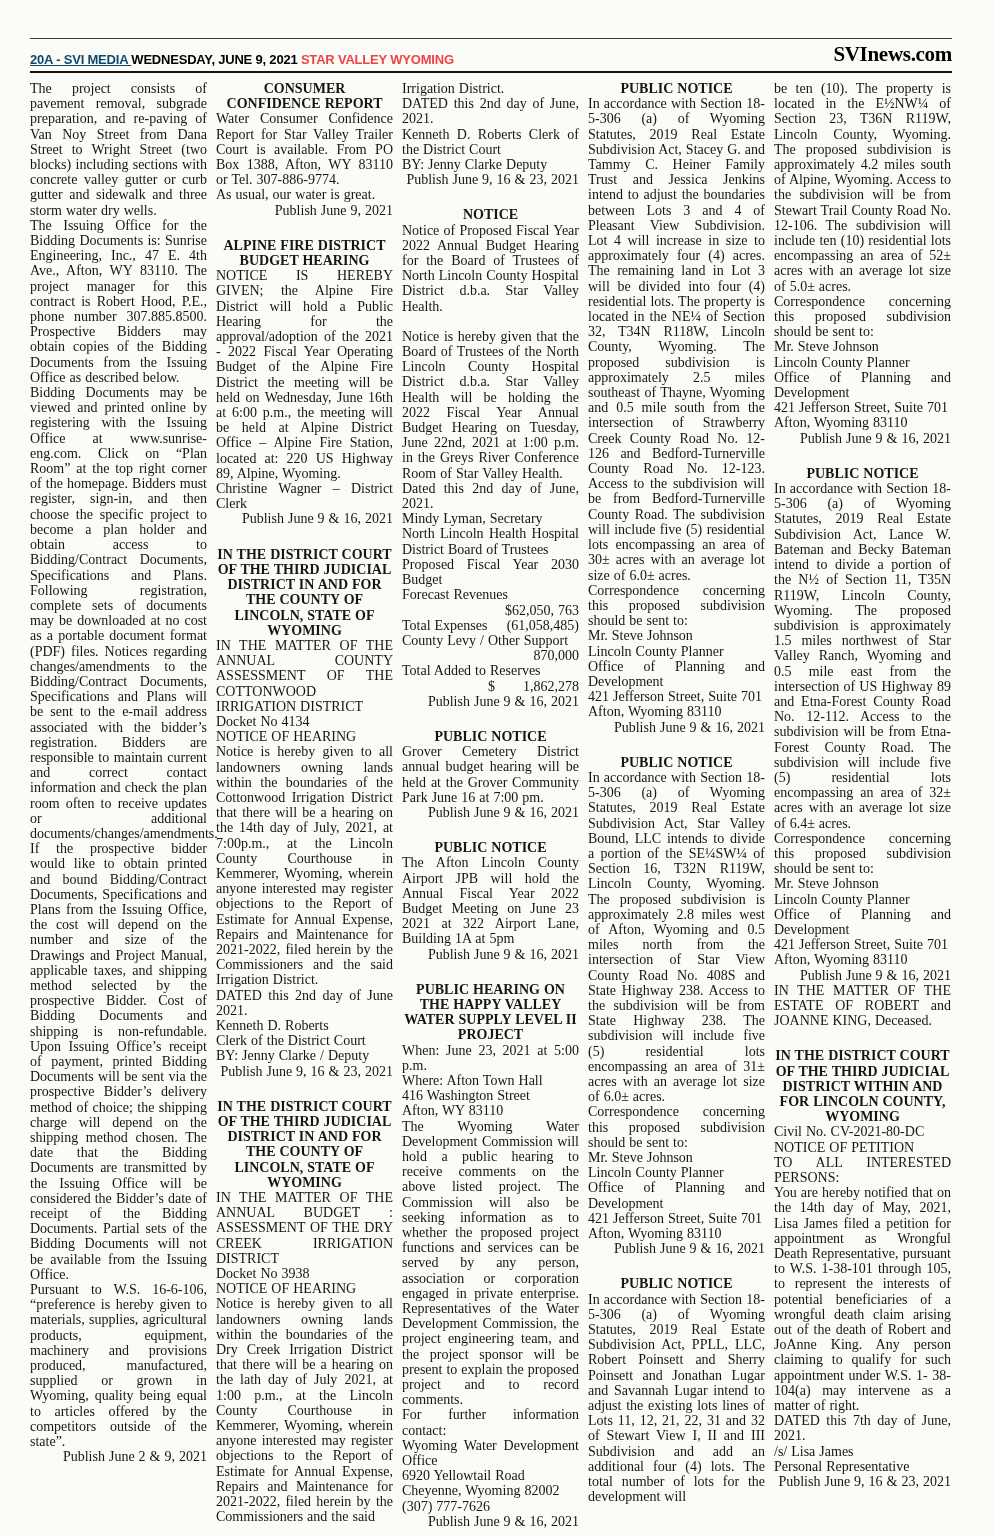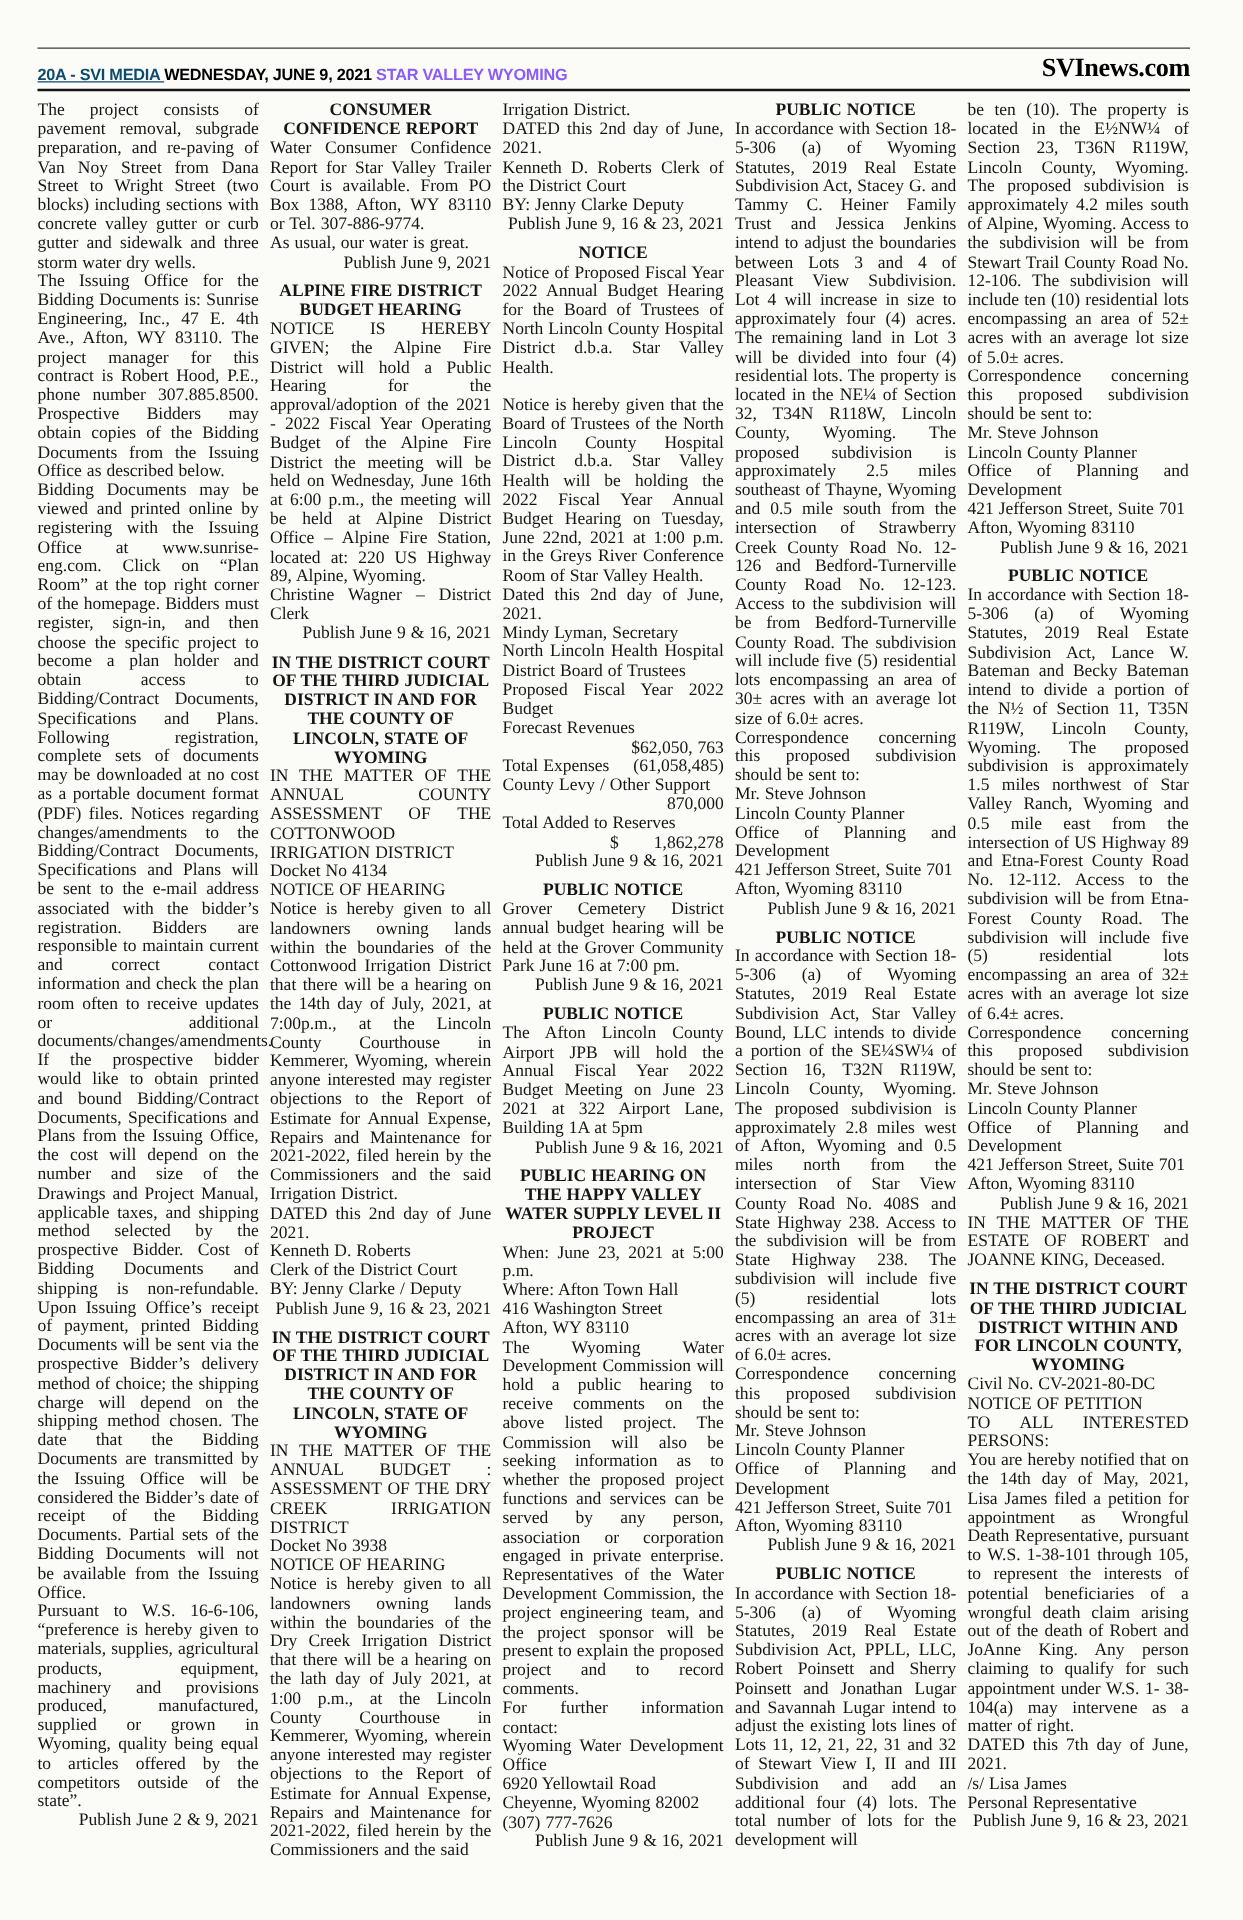--- a/index.html
+++ b/index.html
@@ -14,38 +14,38 @@
   .masthead {
     display:flex; justify-content:space-between; align-items:flex-end;
     border-top:1px solid #3a3a3a;
     border-bottom:2px solid #141414;
     padding:3px 0 4px 0;
     font-family:"Liberation Sans", sans-serif;
   }
   .mh-left { font-size:13px; font-weight:bold; letter-spacing:-0.2px; white-space:nowrap; }
   .mh-media { color:#0c4a6e;text-decoration:underline; }
   .mh-date  { color:#000; }
-  .mh-loc   { color:#8b5cf6; }
+  .mh-loc   { color:#ef4444; }
   .mh-site  {
     font-family:"Liberation Serif", serif;
     font-weight:bold; font-size:21px; letter-spacing:-0.3px; color:#000;
   }
   .columns {
     display:flex; gap:9px; margin-top:8px;
     height:1450px; overflow:hidden;
   }
   .col {
     flex:0 0 177px; width:177px;
     font-size:14px; line-height:15.2px;
     text-align:justify;
     word-spacing:0.5px;
   }
   .blk { margin:0; }
   .blk-p   { text-align:justify; }
-  .blk-h   { font-weight:bold; text-align:center; margin-top:8px; }
+  .blk-h   { font-weight:bold; text-align:center; margin-top:20px; }
   .col > .blk:first-child { margin-top:0; }
   .blk-pub { font-weight:normal; text-align:right; }
   .blk-right { text-align:right; }
   .blk-split { display:flex; justify-content:space-between; }
   .blk-sp  { height:15px; }
 </style>
 </head>
 <body>
 
 <div class="page">
@@ -95,21 +95,21 @@
         <div class="blk blk-p">Kenneth D. Roberts Clerk of the District Court</div>
         <div class="blk blk-p">BY: Jenny Clarke Deputy</div>
         <div class="blk blk-pub">Publish June 9, 16 &amp; 23, 2021</div>
         <div class="blk blk-h">NOTICE</div>
         <div class="blk blk-p">Notice of Proposed Fiscal Year 2022 Annual Budget Hearing for the Board of Trustees of North Lincoln County Hospital District d.b.a. Star Valley Health.</div>
         <div class="blk blk-sp"></div>
         <div class="blk blk-p">Notice is hereby given that the Board of Trustees of the North Lincoln County Hospital District d.b.a. Star Valley Health will be holding the 2022 Fiscal Year Annual Budget Hearing on Tuesday, June 22nd, 2021 at 1:00 p.m. in the Greys River Conference Room of Star Valley Health.</div>
         <div class="blk blk-p">Dated this 2nd day of June, 2021.</div>
         <div class="blk blk-p">Mindy Lyman, Secretary</div>
         <div class="blk blk-p">North Lincoln Health Hospital District Board of Trustees</div>
-        <div class="blk blk-p">Proposed Fiscal Year 2022 Budget</div>
+        <div class="blk blk-p">Proposed Fiscal Year 2030 Budget</div>
         <div class="blk blk-p">Forecast Revenues</div>
         <div class="blk blk-right">$62,050, 763</div>
         <div class="blk blk-split">
           <span>Total Expenses</span>
           <span>(61,058,485)</span>
         </div>
         <div class="blk blk-p">County Levy / Other Support</div>
         <div class="blk blk-right">870,000</div>
         <div class="blk blk-p">Total Added to Reserves</div>
         <div class="blk blk-right">$&nbsp;&nbsp;&nbsp;&nbsp;&nbsp;&nbsp;&nbsp;1,862,278</div>

